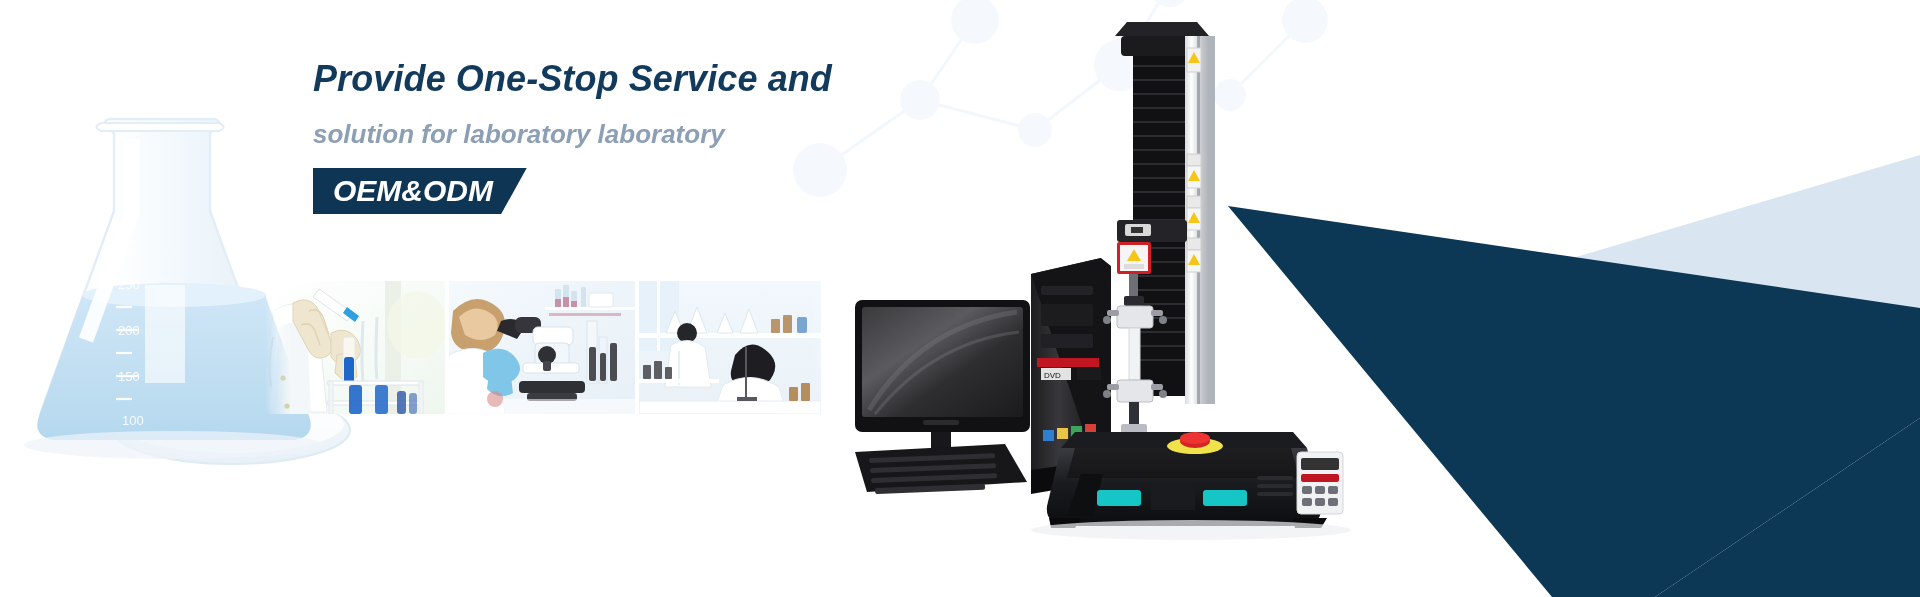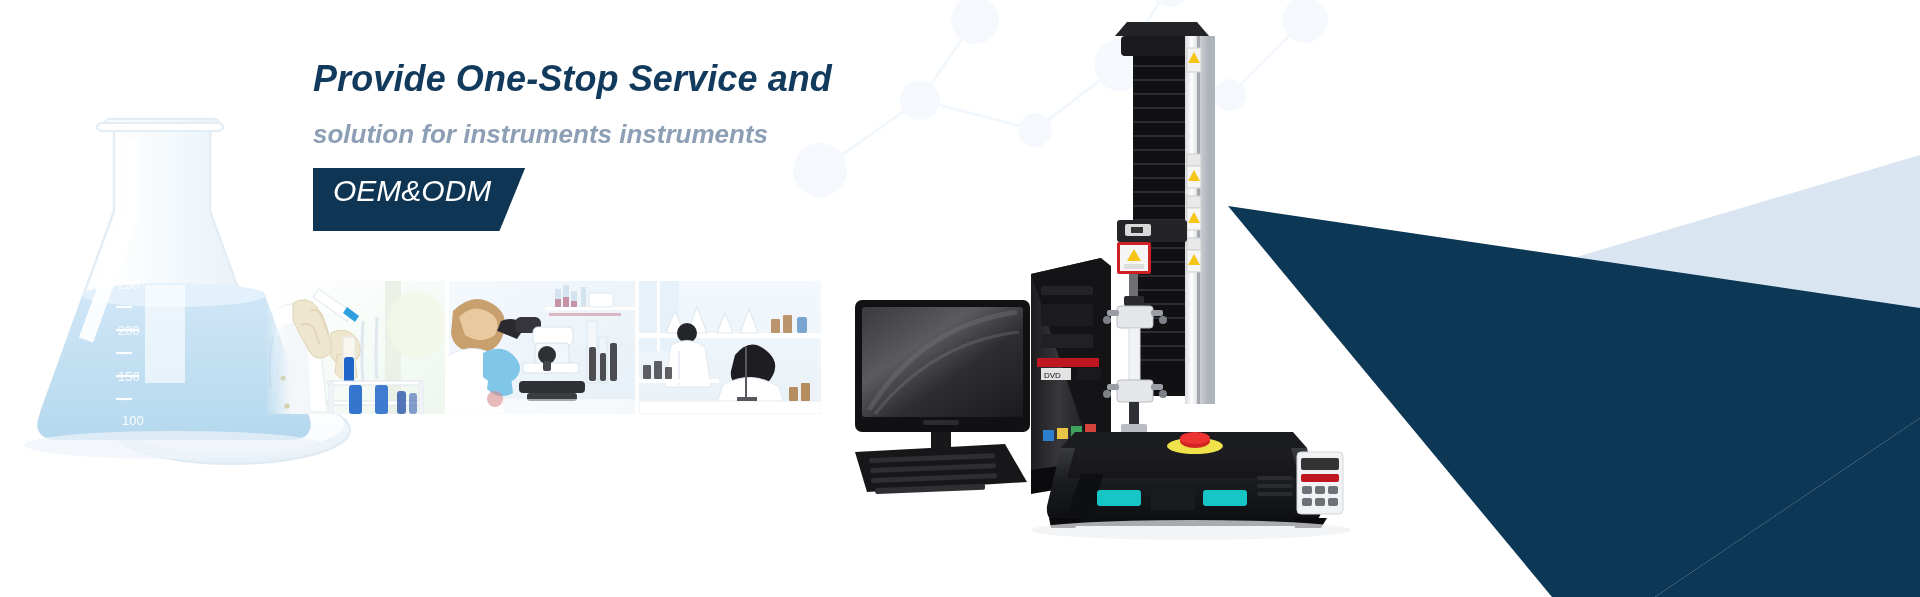--- a/index.html
+++ b/index.html
@@ -34,22 +34,22 @@
   }
   .subhead {
     font-size:26px; font-style:italic; font-weight:700;
     color:#8d9fb5; line-height:1.35; margin-top:14px;
     white-space:nowrap;
   }
   .badge-wrap { margin-top:16px; position:relative; height:46px; }
   .badge {
     position:relative; display:inline-block;
     background:#0e3553; color:#ffffff;
-    font-size:30px; font-style:italic; font-weight:400;
-    padding:6px 34px 24px 20px;
+    font-size:30px; font-style:italic; font-weight:700;
+    padding:6px 34px 7px 20px;
     line-height:1.12;
     clip-path:polygon(0 0, 100% 0, calc(100% - 26px) 100%, 0 100%);
     white-space:nowrap;
   }
 
   
   .photo-strip {
     position:absolute; left:265px; top:281px;
     width:556px; height:133px;
     display:flex; gap:4px;
@@ -149,21 +149,21 @@
       <text x="128" y="286" opacity=".9">150</text>
       <text x="132" y="330" opacity=".9">100</text>
       <text x="80" y="172" opacity=".75" font-size="12">mL</text>
     </g>
 
     <ellipse cx="184" cy="350" rx="150" ry="14" fill="#eef4f9" opacity=".7"></ellipse>
   </svg>
 
   <div class="copy">
     <div class="headline">Provide One-Stop Service and</div>
-    <div class="subhead">solution for instruments instruments</div>
+    <div class="subhead">solution for laboratory laboratory</div>
     <div class="badge-wrap">
       <span class="badge">OEM&amp;ODM</span>
     </div>
   </div>
 
   <div class="photo-strip">
 
     <div class="photo p1">
       <svg viewBox="0 0 180 133" width="180" height="133">
         <defs>

